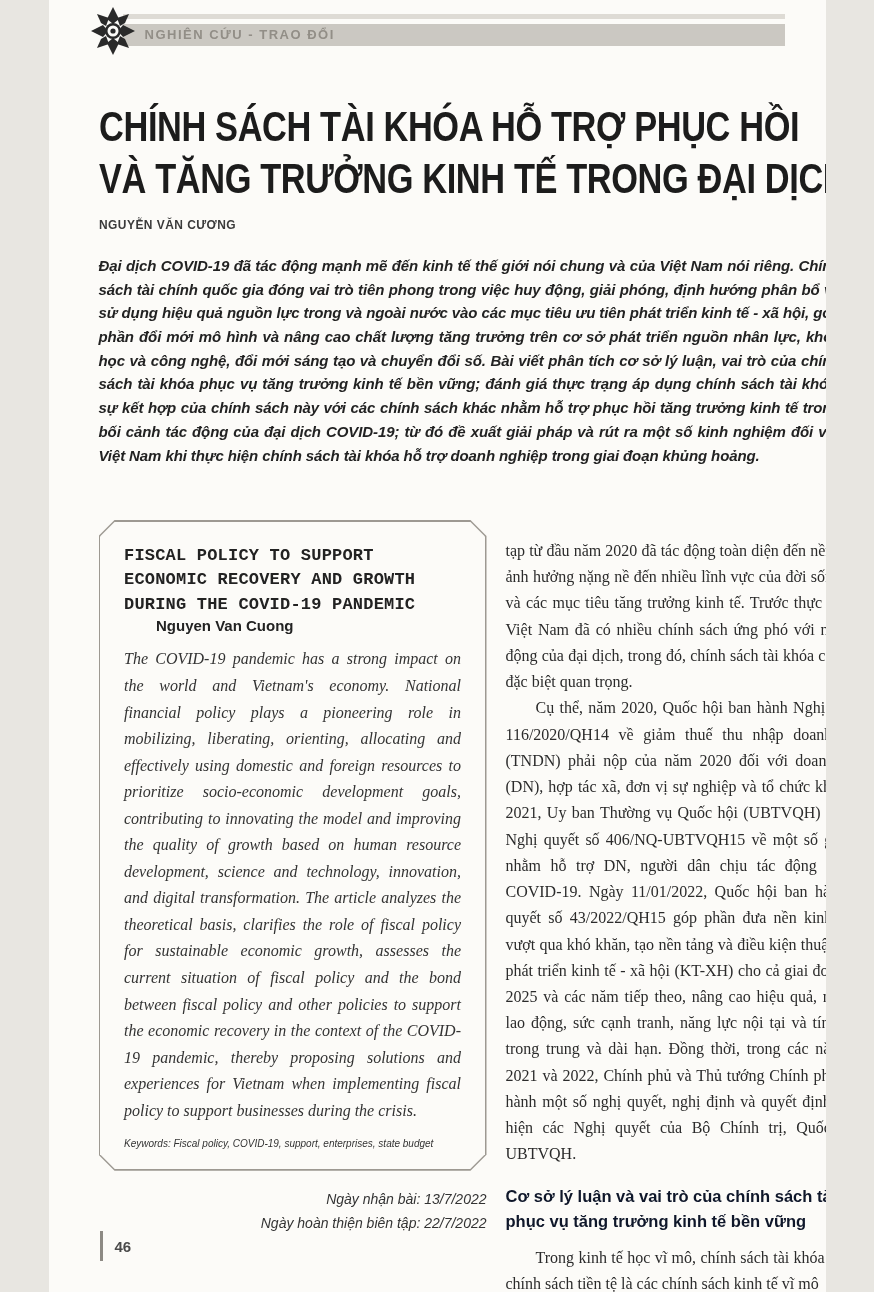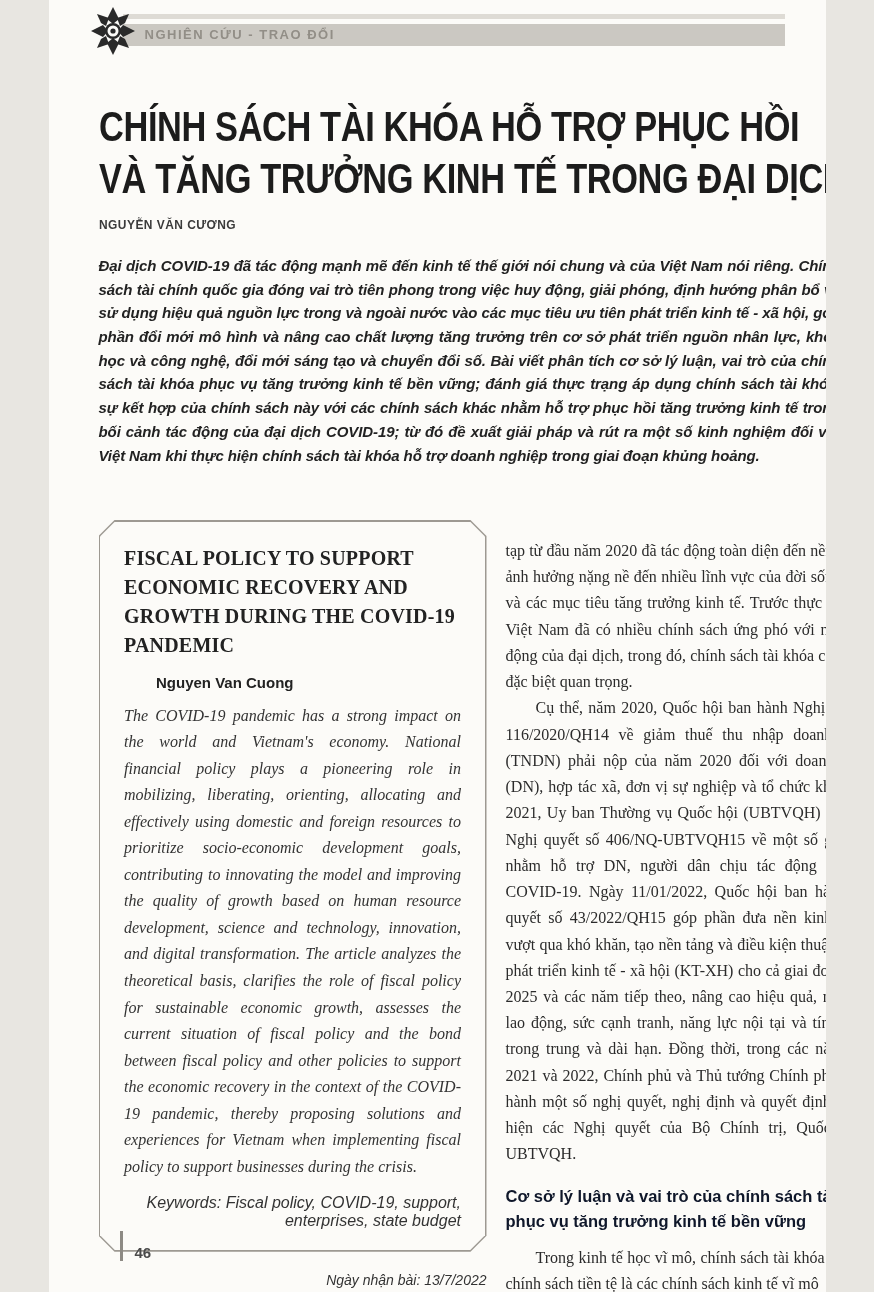--- a/index.html
+++ b/index.html
@@ -64,39 +64,38 @@
     background:#9d9992;
     clip-path:polygon(16px 0,calc(100% - 16px) 0,100% 16px,100% calc(100% - 16px),calc(100% - 16px) 100%,16px 100%,0 calc(100% - 16px),0 16px);
     padding:1.5px;
   }
   .ebox{
     background:#fcfbf8;
     clip-path:polygon(15px 0,calc(100% - 15px) 0,100% 15px,100% calc(100% - 15px),calc(100% - 15px) 100%,15px 100%,0 calc(100% - 15px),0 15px);
     padding:22px 24px 20px 24px;
   }
   .ebox-title{
-    font-family:Liberation Serif, serif;
-    font-weight:bold;font-size:20px;line-height:1.45;
+    font-family:Liberation Mono, monospace;
+    font-weight:bold;font-size:17px;line-height:1.45;
     color:#222;letter-spacing:0.2px;
   }
   .ebox-author{
-    margin-top:14px;
     font-family:"Liberation Sans",sans-serif;
     font-weight:bold;font-size:15px;color:#222;padding-left:32px;
   }
   .ebox-abstract{
     margin-top:12px;
     font-family:"Liberation Serif",serif;
     font-style:italic;font-size:16px;line-height:1.66;
     text-align:justify;color:#333;
   }
   .ebox-keywords{
     margin-top:14px;
     font-family:"Liberation Sans",sans-serif;
-    font-style:italic;font-size:16px;color:#333;text-align:right;
+    font-style:italic;font-size:10px;color:#333;
   }
 
   .dates{
     margin-top:16px;
     font-family:"Liberation Sans",sans-serif;
     font-style:italic;font-size:14px;line-height:1.75;color:#333;text-align:right;
   }
 
   
   .body-para{
@@ -104,21 +103,21 @@
     margin:0;
   }
   .body-para.indent{text-indent:30px;}
   .section-heading{
     margin:16px 0 10px 0;
     font-family:"Liberation Sans",sans-serif;
     font-weight:bold;font-size:16.5px;line-height:1.55;color:#0f172a;
   }
 
   
-  .pageno-wrap{position:absolute;left:71px;top:1231px;display:flex;align-items:flex-end;}
+  .pageno-wrap{position:absolute;left:51px;top:1231px;display:flex;align-items:center;}
   .pageno-bar{width:3px;height:30px;background:#8d8a84;margin-right:12px;}
   .pageno{
     font-family:"Liberation Sans",sans-serif;
     font-weight:bold;font-size:15px;color:#4a4a4a;
   }
 
   
   .mark{position:absolute;background:#b9c6a6;opacity:0.55;}
   .m1{left:843px;top:3px;width:19px;height:16px;}
   .m2{left:848px;top:53px;width:26px;height:25px;}

